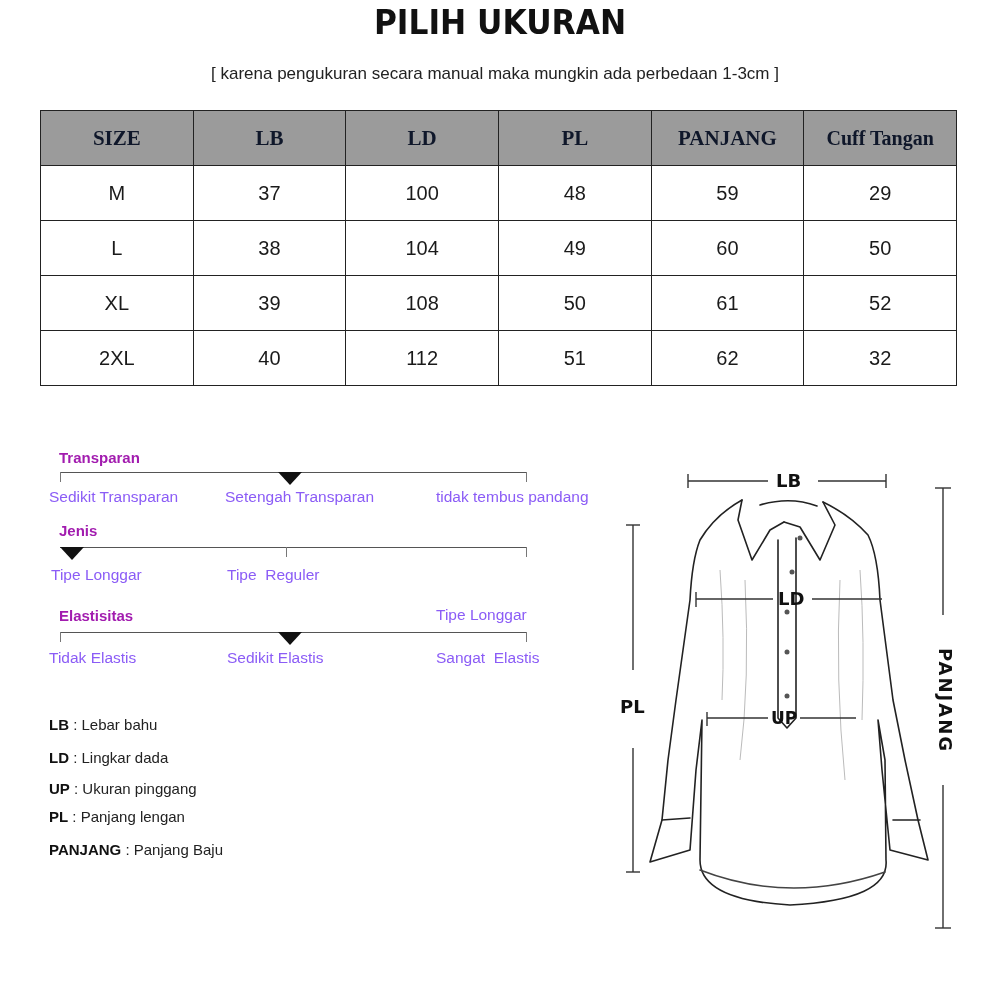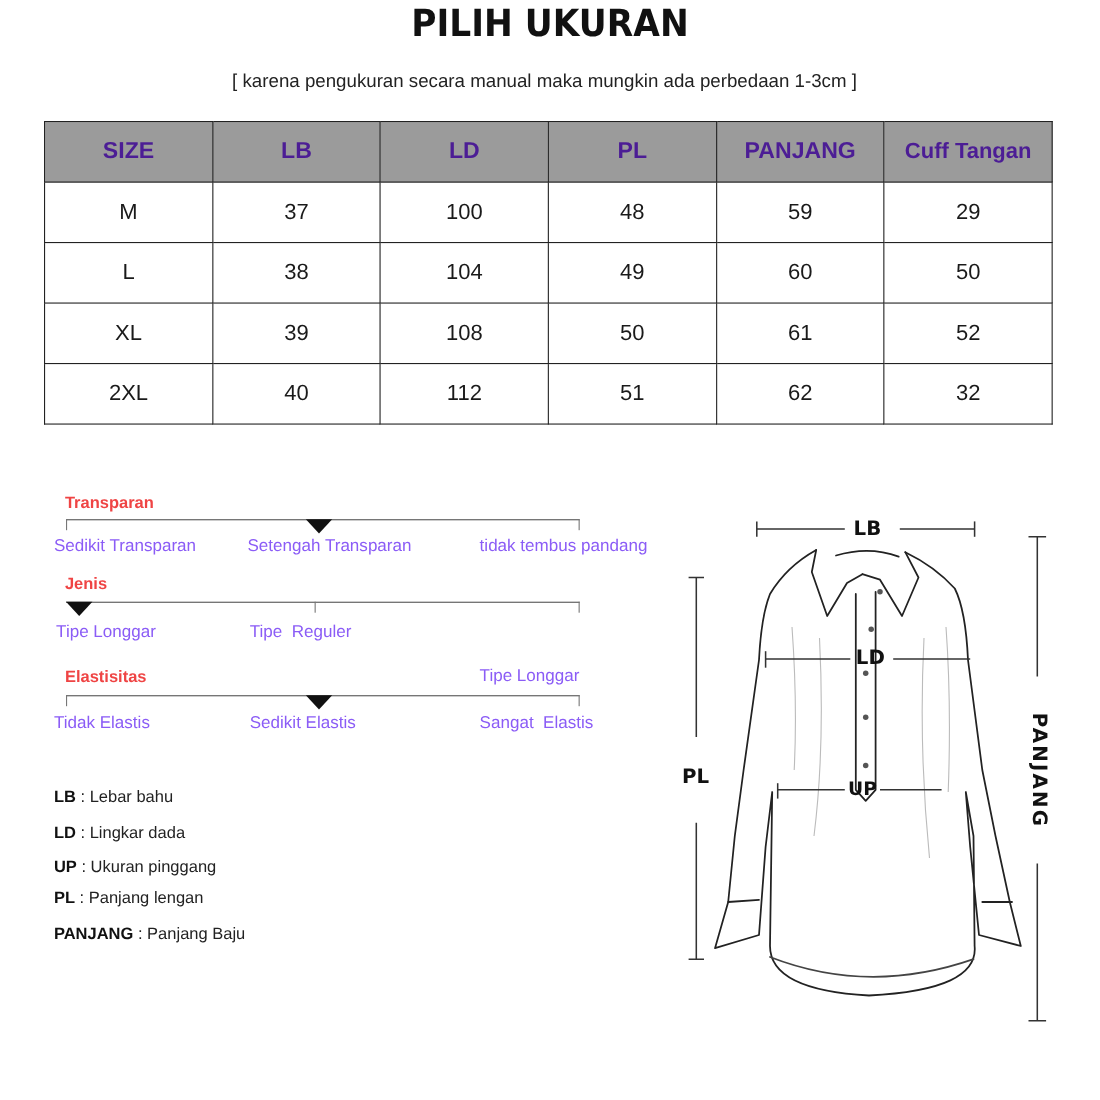--- a/index.html
+++ b/index.html
@@ -1,23 +1,23 @@
 <!DOCTYPE html>
 <html><head>
 <meta charset="utf-8">
 <style>
   html, body { margin:0; padding:0; background:#ffffff; }
   body { width:1000px; height:1000px; position:relative; overflow:hidden; font-family:"Liberation Sans", sans-serif; color:#1a1a1a; }
   .title { position:absolute; left:0; top:2px; width:1000px; text-align:center; font-family:"DejaVu Sans", sans-serif; font-weight:bold; font-size:34px; letter-spacing:0px; transform:scaleX(0.92); color:#111; }
   .subtitle { position:absolute; left:0; top:64px; width:990px; text-align:center; font-size:17px; color:#222; }
   table.size { position:absolute; left:40px; top:110px; width:917px; border-collapse:collapse; table-layout:fixed; }
-  table.size th { background:#9b9b9b; color:#4c1d95; font-family:Liberation Sans, sans-serif; font-weight:bold; font-size:21px; height:54px; border:1.5px solid #222; text-align:center; padding:0; }
+  table.size th { background:#9b9b9b; color:#0f172a; font-family:Liberation Serif, serif; font-weight:bold; font-size:21px; height:54px; border:1.5px solid #222; text-align:center; padding:0; }
   table.size td { height:54px; border:1.5px solid #222; text-align:center; font-size:20px; color:#1a1a1a; padding:0; }
   .scale { position:absolute; left:48px; width:560px; }
-  .scale-label { position:absolute; left:11px; font-weight:bold; font-size:15px; color:#ef4444; }
+  .scale-label { position:absolute; left:11px; font-weight:bold; font-size:15px; color:#a21caf; }
   .scale-line { position:absolute; left:12px; width:467px; height:0; border-top:1.5px solid #555; }
   .tick { position:absolute; width:0; height:10px; border-left:1.5px solid #777; }
   .marker { position:absolute; width:0; height:0; border-left:12px solid transparent; border-right:12px solid transparent; border-top:13px solid #111; }
   .opt { position:absolute; font-size:15.5px; color:#8b5cf6; white-space:nowrap; }
   .legend { position:absolute; left:49px; font-size:15px; color:#222; white-space:nowrap; }
   .legend b { font-weight:bold; color:#111; }
   .diagram { position:absolute; left:612px; top:452px; width:380px; height:500px; }
 </style>
 </head>
 <body>

